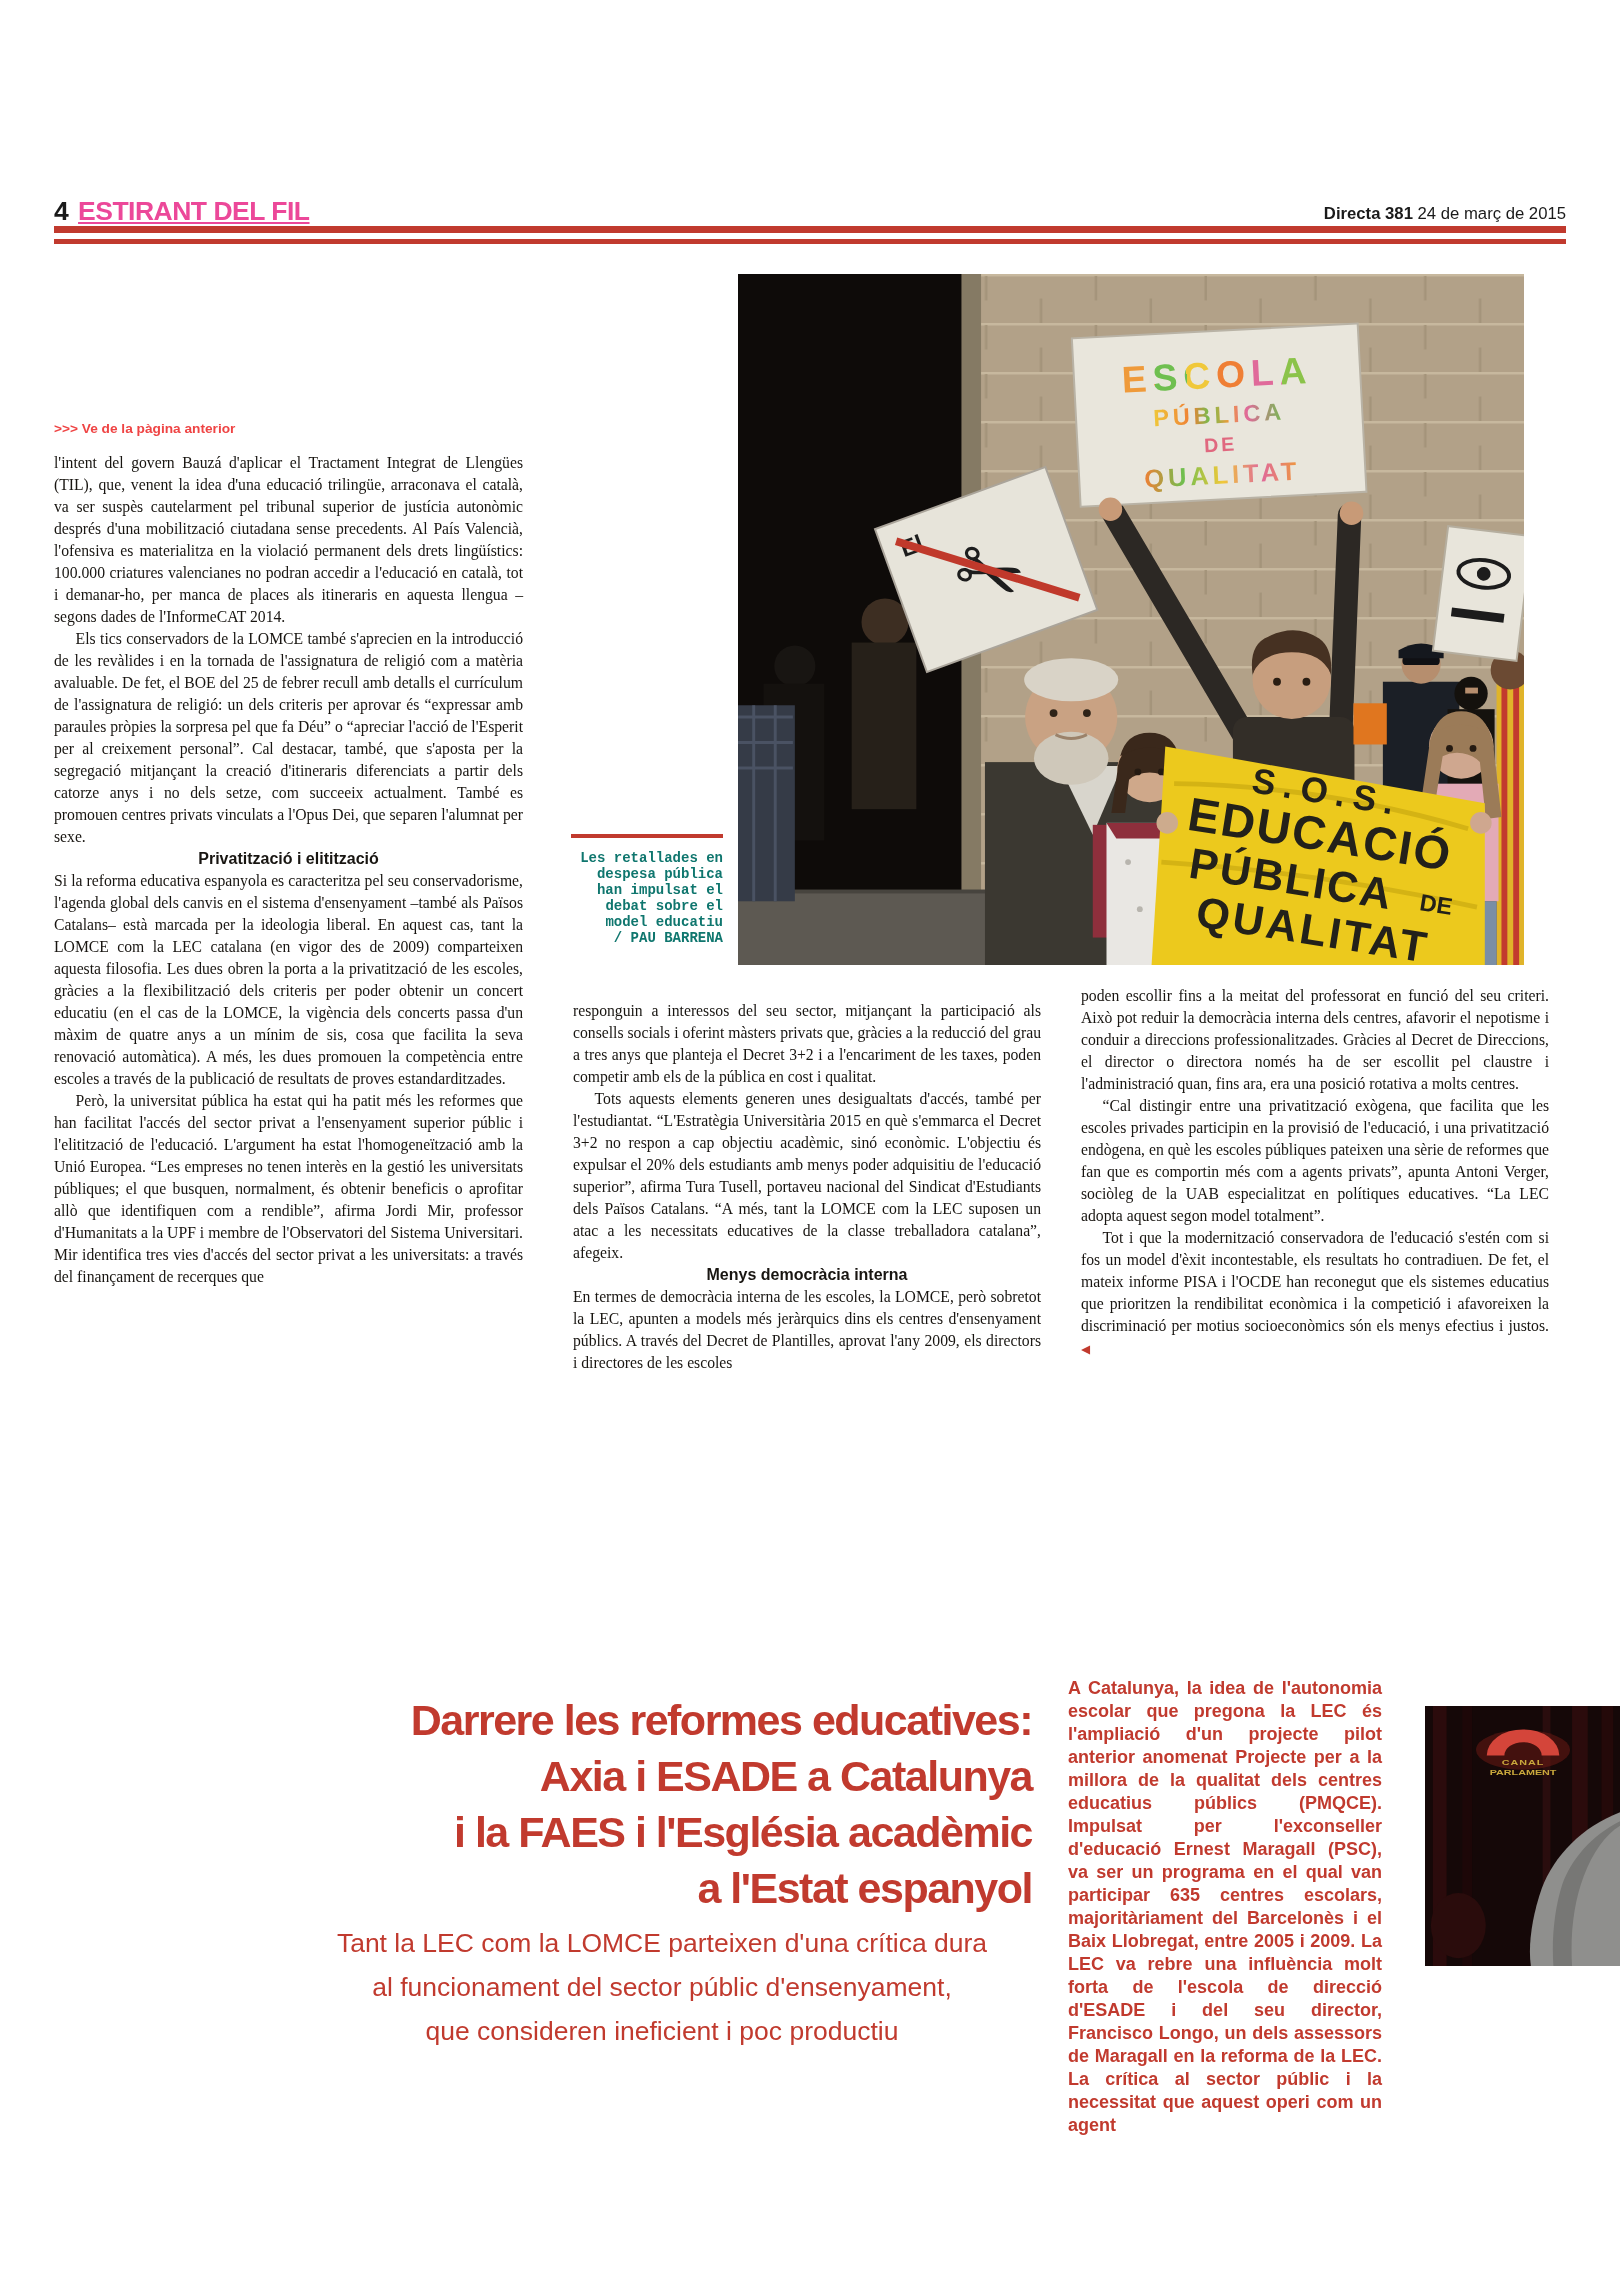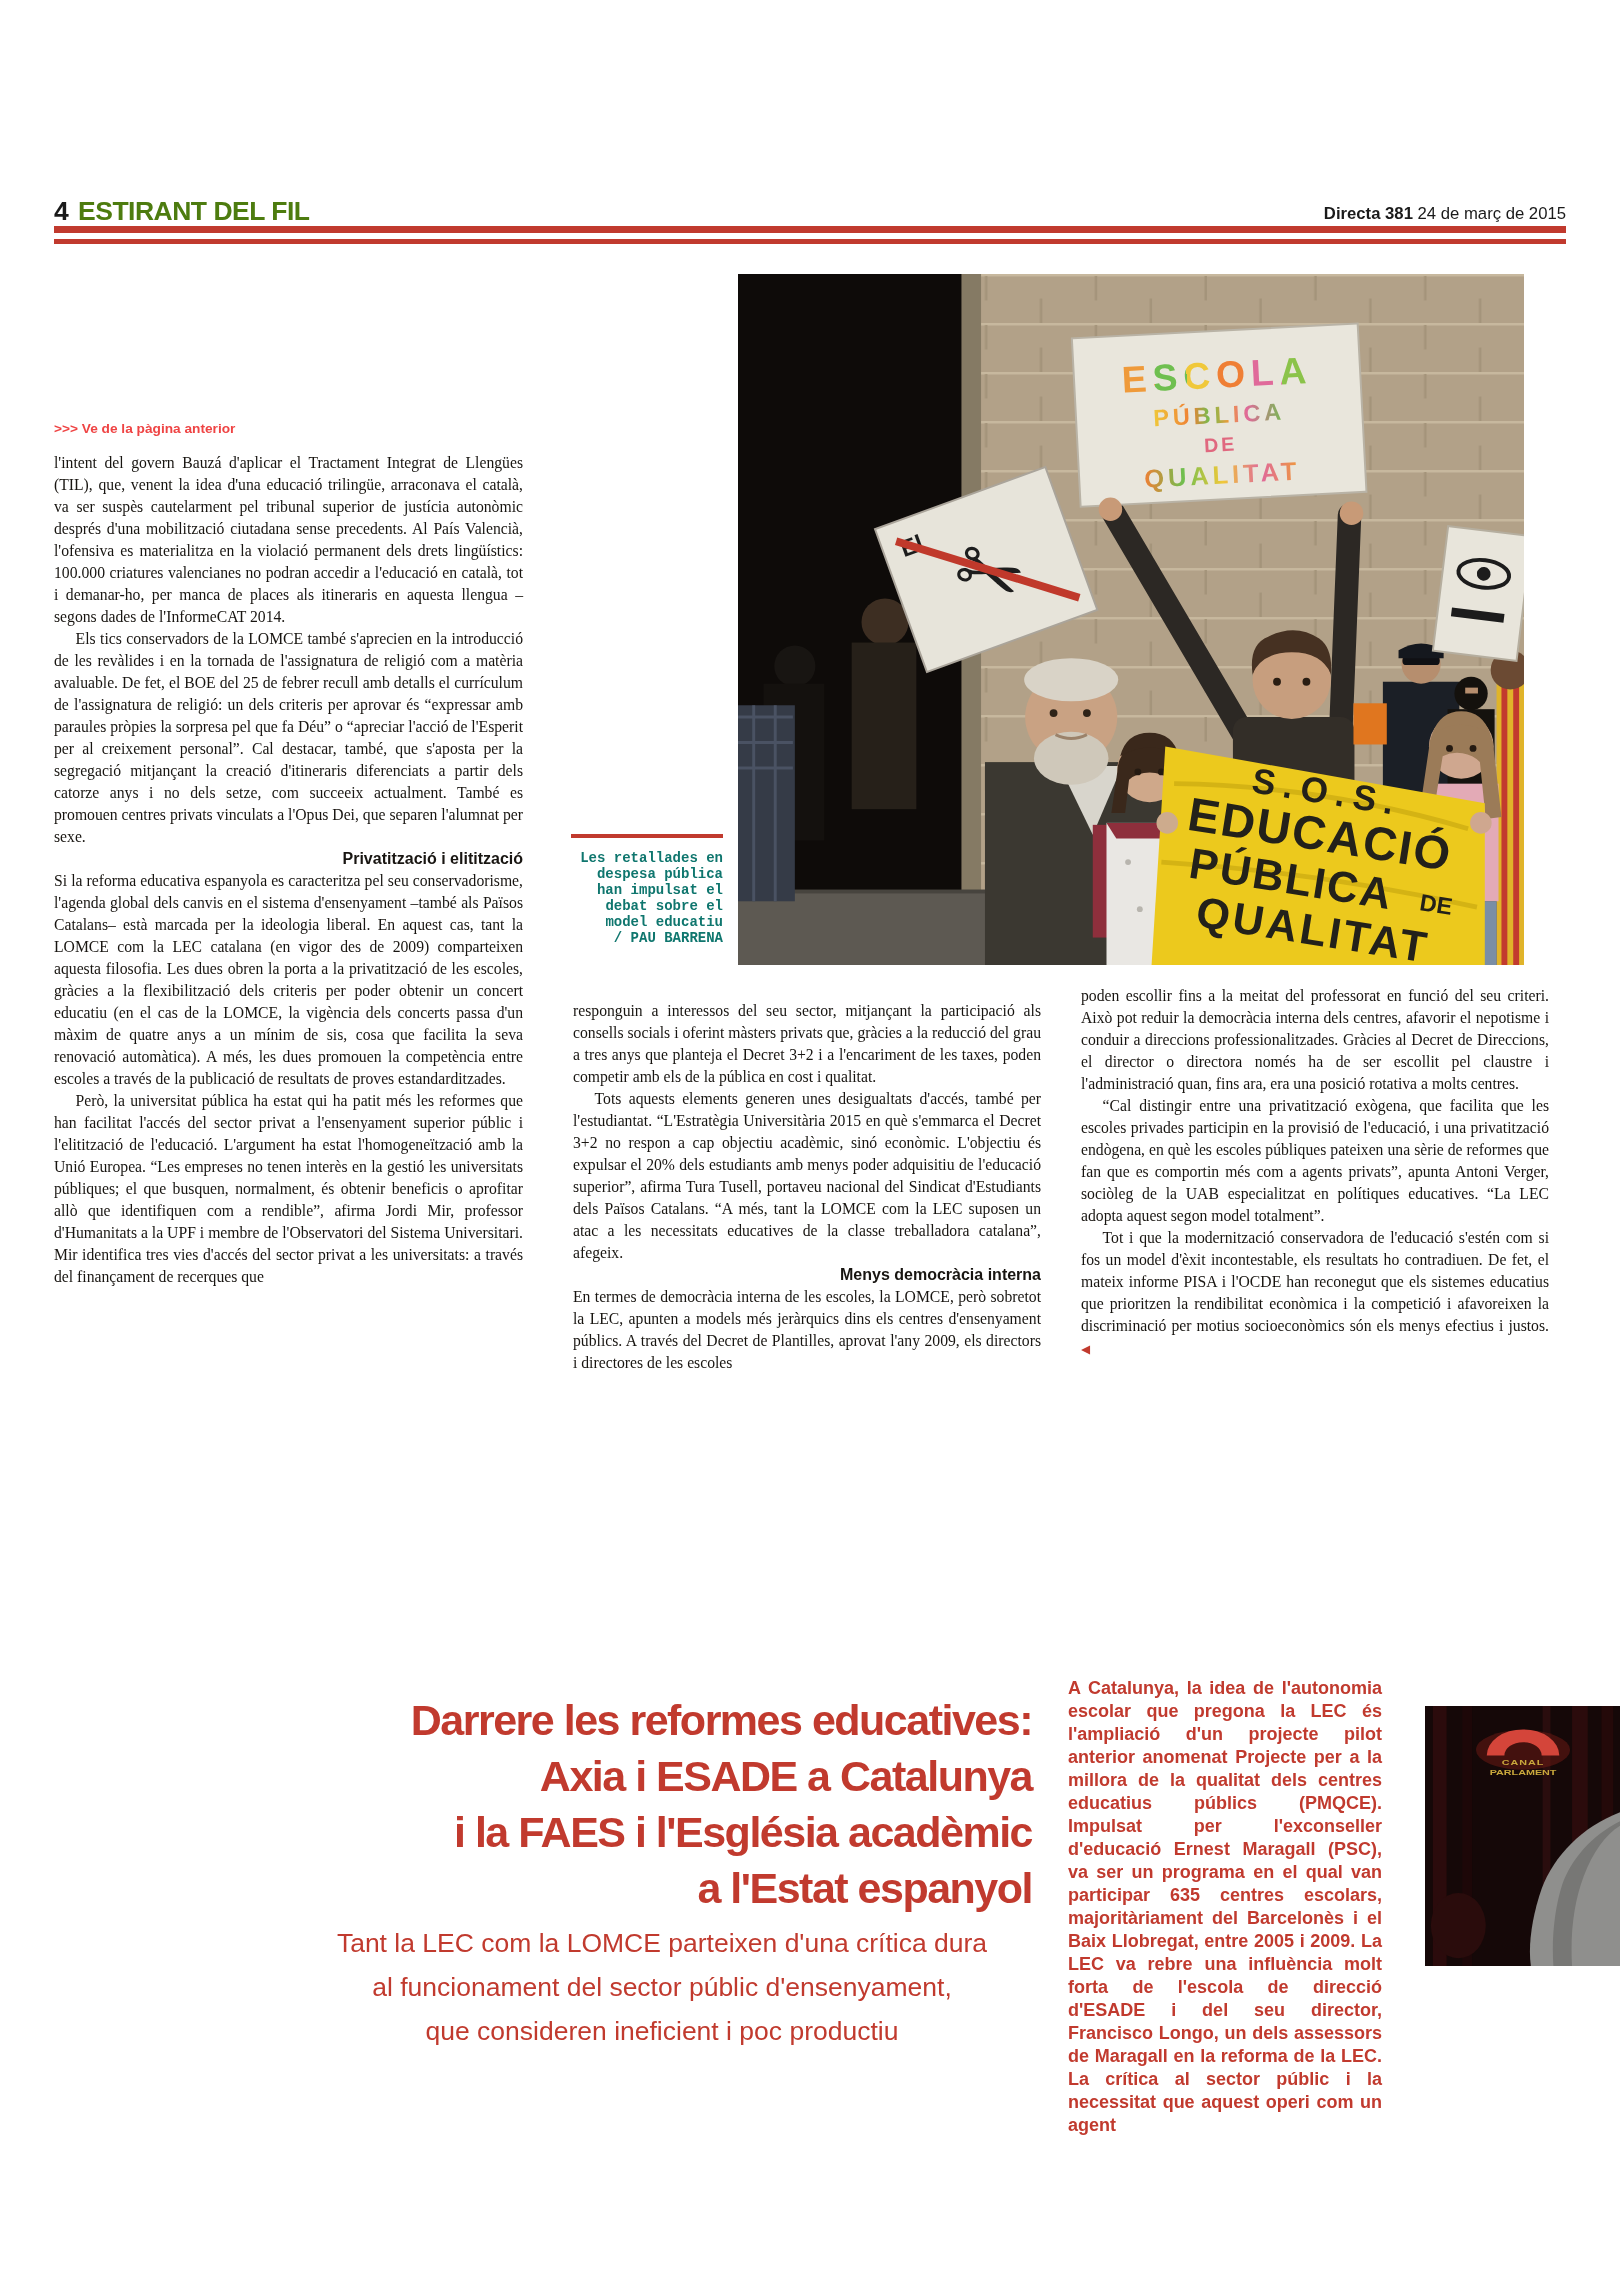--- a/index.html
+++ b/index.html
@@ -6,39 +6,39 @@
   .page{
     position:relative;width:1620px;height:2293px;margin:0 auto;
     background:#ffffff;overflow:hidden;
     font-family:"Liberation Serif",serif;color:#181511;
   }
   
   .hdr-left{position:absolute;left:54px;top:196px;
     font-family:"Liberation Sans",sans-serif;font-weight:700;
     font-size:26.5px;letter-spacing:-0.5px;white-space:nowrap;}
   .hdr-left .pgnum{color:#1a1a1a;margin-right:9.8px;}
-  .hdr-left .section{color:#4d7c0f;}
+  .hdr-left .section{color:#ec4899;text-decoration:underline;}
   .hdr-right{position:absolute;right:54px;top:204px;
     font-family:"Liberation Sans",sans-serif;font-size:16.7px;white-space:nowrap;color:#1a1a1a;text-align:center;}
   .hdr-right .issue{font-weight:700;}
   .rule{position:absolute;left:54px;width:1512px;background:#c13a2e;}
   .rule-thick{top:226px;height:6.9px;}
   .rule-thin{top:239px;height:4.9px;}
   
   .cont-note{position:absolute;left:54px;top:421px;color:#ef4444;
     font-family:"Liberation Sans",sans-serif;font-weight:700;font-size:13.7px;}
   
   .bodycol{position:absolute;font-size:15.7px;line-height:22px;text-align:justify;}
   .bodycol p{margin:0;}
   .bodycol p.ind{text-indent:21.6px;}
   .col1{left:54px;top:452px;width:469px;}
   .col2{left:573px;top:985px;width:468px;margin-top:15px;}
   .col3{left:1081px;top:985px;width:468px;}
   .subhead{font-family:"Liberation Sans",sans-serif;font-weight:700;
-    font-size:16px;margin:21.6px 0 3.9px 0;text-align:right;}
+    font-size:16px;margin:21.6px 0 3.9px 0;text-align:center;}
   .endmark{color:#c13a2e;font-family:"Liberation Sans",sans-serif;font-size:11.8px;}
   
   .photo{position:absolute;left:738px;top:274px;width:786px;height:691px;}
   .photo svg{display:block;width:100%;height:100%;}
   .caption{position:absolute;left:571px;top:834px;width:152px;text-align:right;
     font-family:Liberation Mono, monospace;font-weight:600;font-size:14px;
     line-height:16px;color:#0f766e;}
   .caption .cap-rule{height:3.9px;background:#c13a2e;margin-bottom:11.8px;}
   .caption .credit{display:block;}
   

